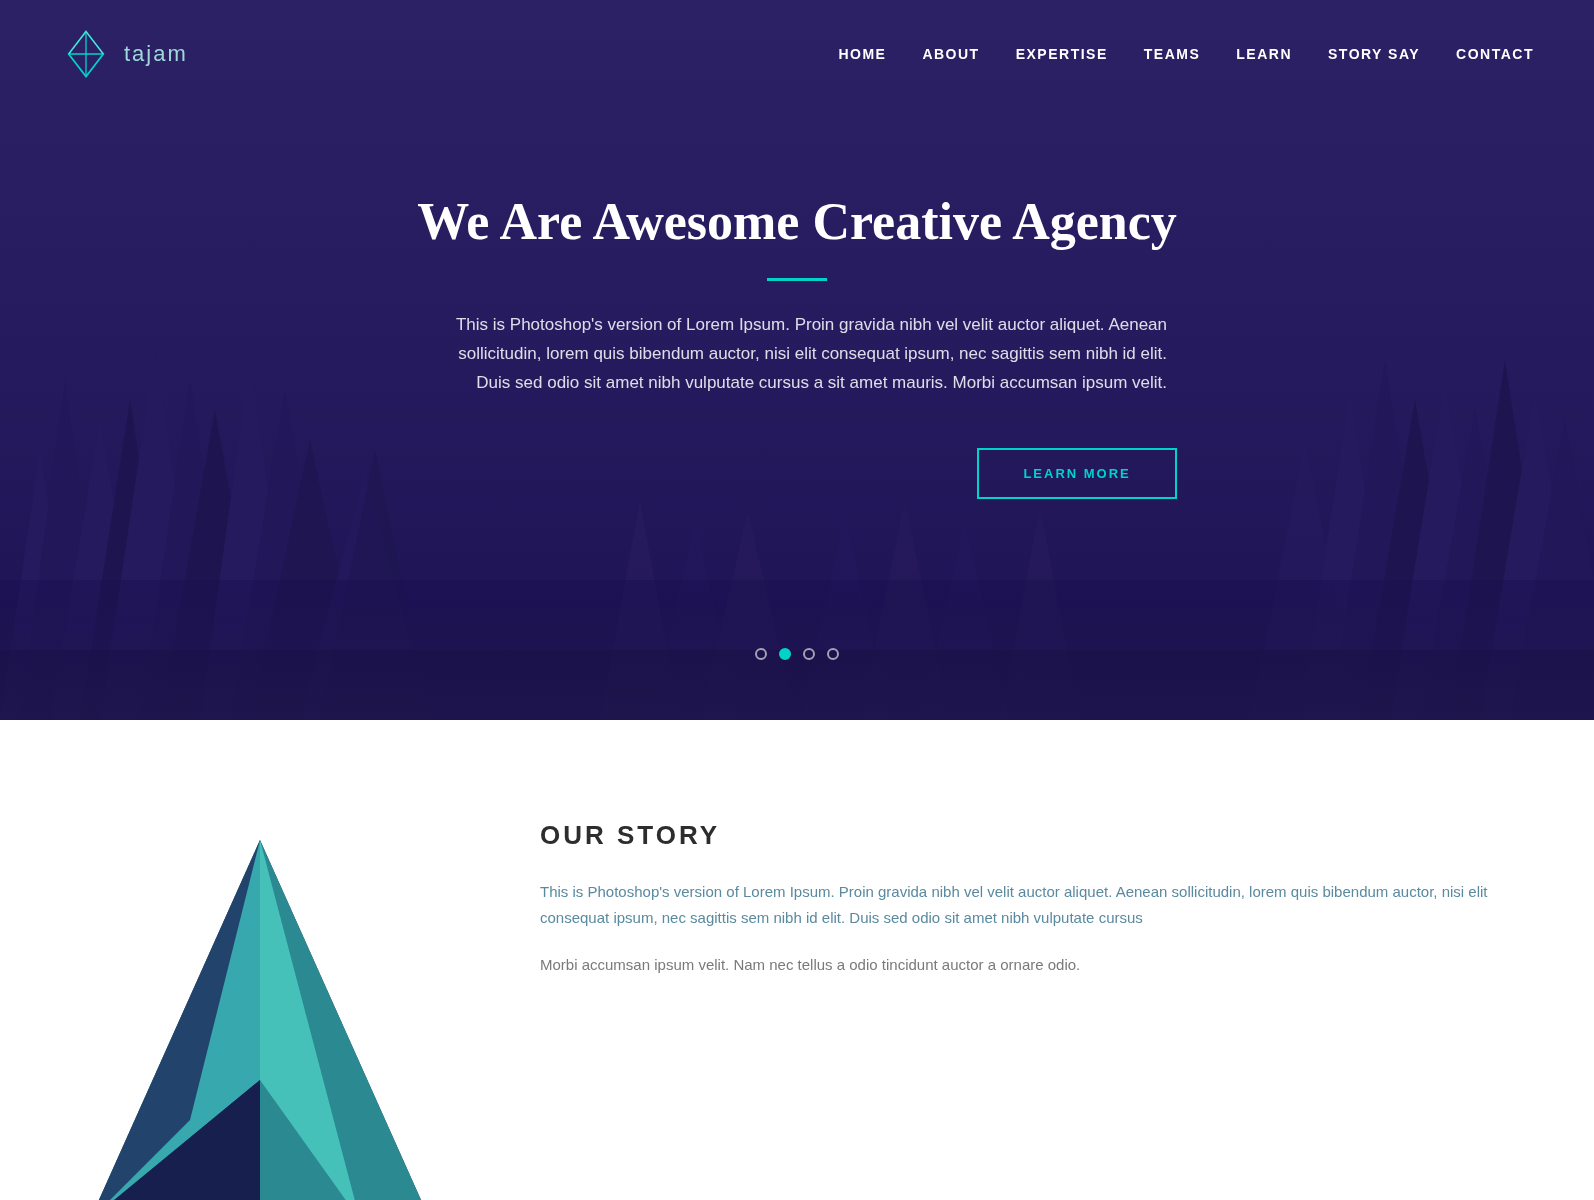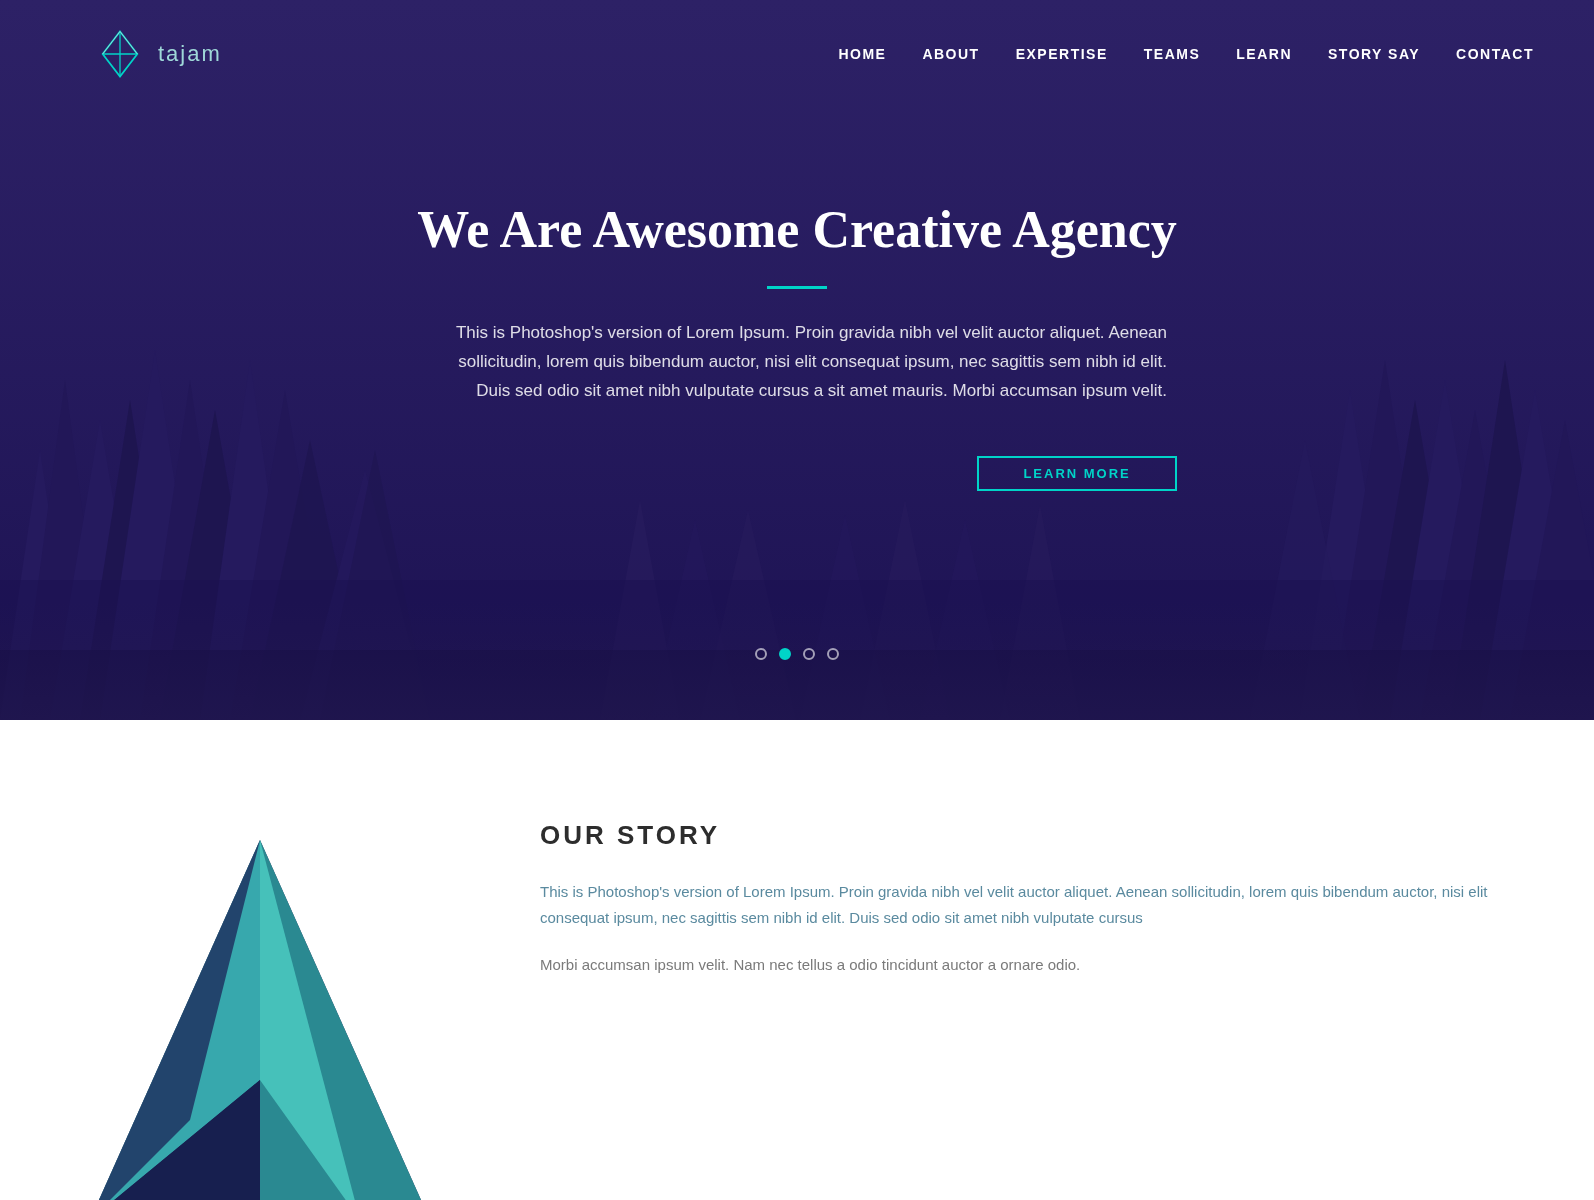--- a/index.html
+++ b/index.html
@@ -7,21 +7,20 @@
 
     
     header {
       position: absolute;
       top: 0; left: 0; right: 0;
       z-index: 10;
       display: flex;
       align-items: center;
       justify-content: space-between;
       padding: 28px 60px;
-      margin-left: 34px;
     }
     .logo {
       display: flex;
       align-items: center;
       gap: 12px;
       text-decoration: none;
     }
     .logo-icon {
       width: 52px;
       height: 52px;
@@ -93,21 +92,21 @@
       color: rgba(255,255,255,0.85);
       font-family: 'Arial', sans-serif;
       font-weight: 300;
       max-width: 740px;
       margin: 0 auto 50px;
     }
     .hero-btn {
       display: inline-block;
       border: 2px solid #00d4c8;
       color: #00d4c8;
-      padding: 8px 44px;
+      padding: 16px 44px;
       font-family: 'Arial', sans-serif;
       font-size: 13px;
       font-weight: 700;
       letter-spacing: 2px;
       text-decoration: none;
       cursor: pointer;
       background: transparent;
       transition: all 0.3s;
     }
     

